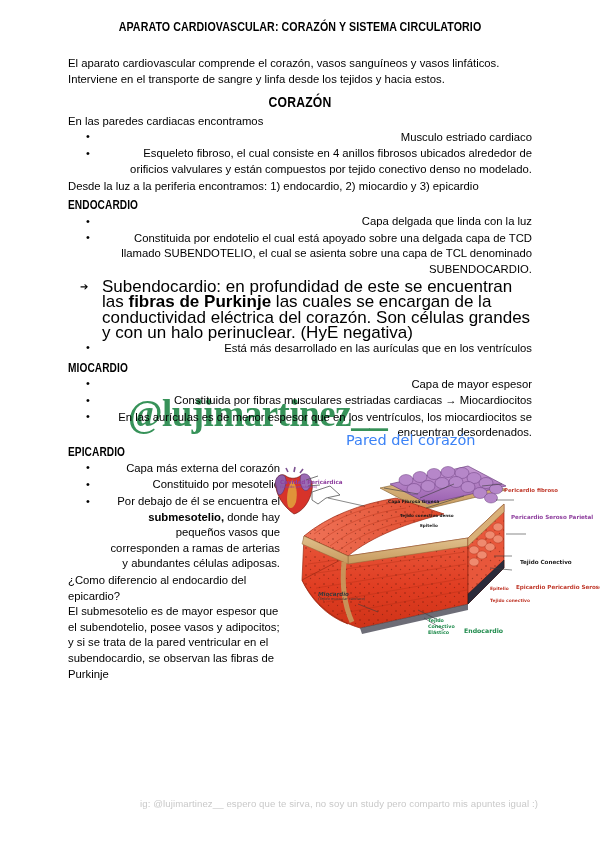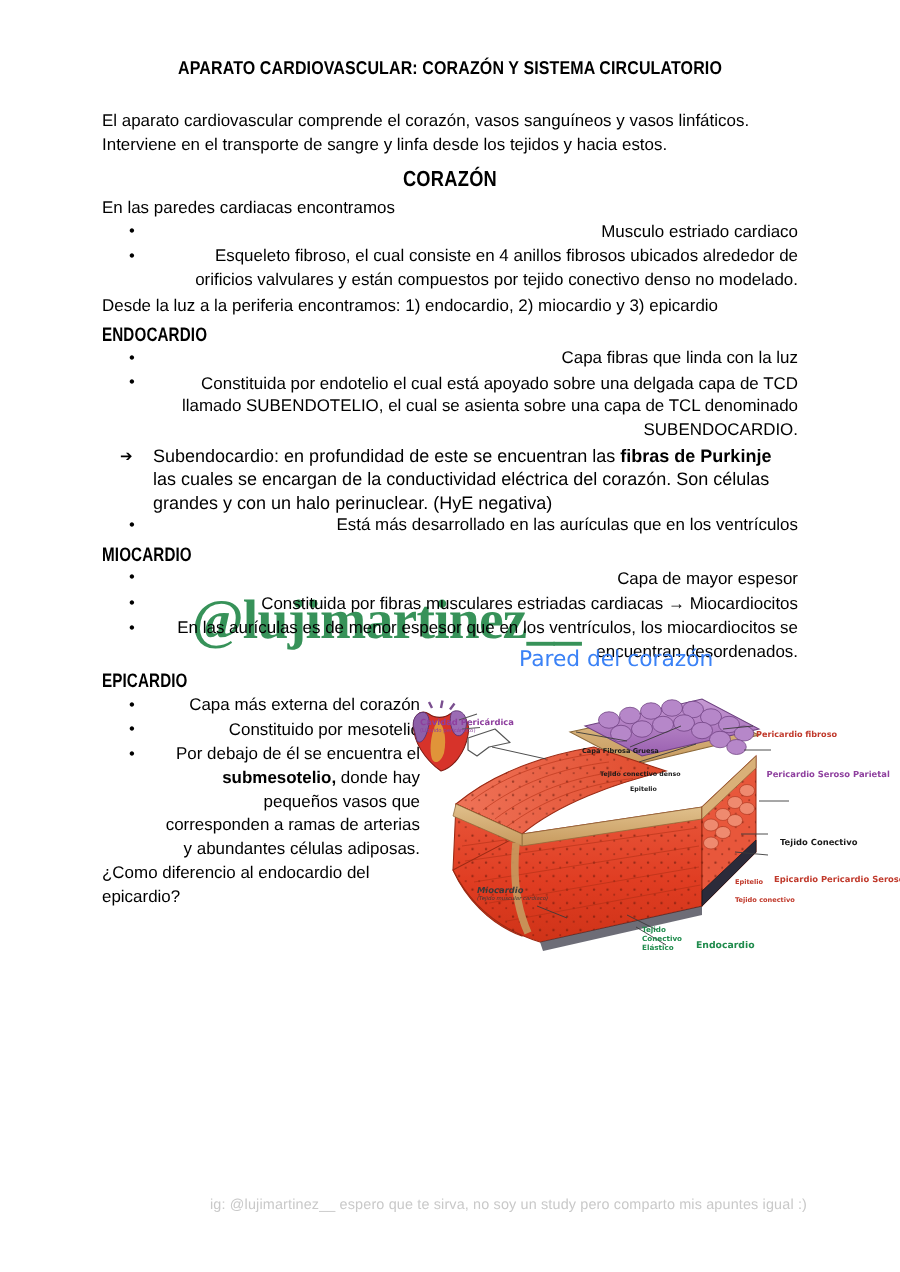--- a/index.html
+++ b/index.html
@@ -38,21 +38,21 @@
     opacity: 0.85;
     white-space: nowrap;
     pointer-events: none;
     z-index: 1;
   }
 
   
   .content {
     position: absolute;
     left: 68px;
-    top: 38px;
+    top: 20px;
     width: 464px;
     z-index: 2;
   }
 
   .doc-title {
     text-align: center;
     font-family: "Liberation Sans Narrow", "Liberation Sans", sans-serif;
     font-size: 12.4px;
     font-weight: 700;
     letter-spacing: 0.1px;
@@ -110,21 +110,21 @@
   }
 
   ul.arrow {
     list-style: none;
     margin: 0;
     padding: 0;
   }
   ul.arrow > li {
     position: relative;
     padding-left: 34px;
-    font-size: 12px;
+    font-size: 17px;
     line-height: 15.6px;
     margin: 0;
   }
   ul.arrow > li::before {
     content: "\2794";
     position: absolute;
     left: 12px;
     top: 0px;
     font-size: 10px;
   }
@@ -213,21 +213,21 @@
     <ul class="bul">
       <li>Musculo estriado cardiaco</li>
       <li>Esqueleto fibroso, el cual consiste en 4 anillos fibrosos ubicados alrededor de orificios valvulares y están compuestos por tejido conectivo denso no modelado.</li>
     </ul>
 
     <p class="para">Desde la luz a la periferia encontramos: 1) endocardio, 2) miocardio y 3) epicardio</p>
 
     <div class="sub-title">ENDOCARDIO</div>
 
     <ul class="bul">
-      <li>Capa fibras que linda con la luz</li>
+      <li>Capa delgada que linda con la luz</li>
       <li>Constituida por endotelio el cual está apoyado sobre una delgada capa de TCD llamado SUBENDOTELIO, el cual se asienta sobre una capa de TCL denominado SUBENDOCARDIO.</li>
     </ul>
 
     <ul class="arrow indent-l2">
       <li><span>Subendocardio: en profundidad de este se encuentran las </span><b class="em">fibras de Purkinje</b><span> las cuales se encargan de la conductividad eléctrica del corazón. Son células grandes y con un halo perinuclear. (HyE negativa)</span></li>
     </ul>
 
     <ul class="bul">
       <li>Está más desarrollado en las aurículas que en los ventrículos</li>
     </ul>
@@ -242,20 +242,21 @@
 
     <div class="sub-title">EPICARDIO</div>
 
     <div class="narrow">
       <ul class="bul">
         <li>Capa más externa del corazón</li>
         <li>Constituido por mesotelio</li>
         <li><span>Por debajo de él se encuentra el </span><b class="em">submesotelio,</b><span> donde hay pequeños vasos que corresponden a ramas de arterias y abundantes células adiposas.</span></li>
       </ul>
       <p class="para">¿Como diferencio al endocardio del epicardio?</p>
+      <p class="para">El submesotelio es de mayor espesor que el subendotelio, posee vasos y adipocitos; y si se trata de la pared ventricular en el subendocardio, se observan las fibras de Purkinje</p>
     </div>
 
   </div>
 
   <div class="figure">
 
     <div class="fig-title">Pared del corazón</div>
 
     <svg class="fig-canvas" viewBox="0 0 300 183">
       <defs>

